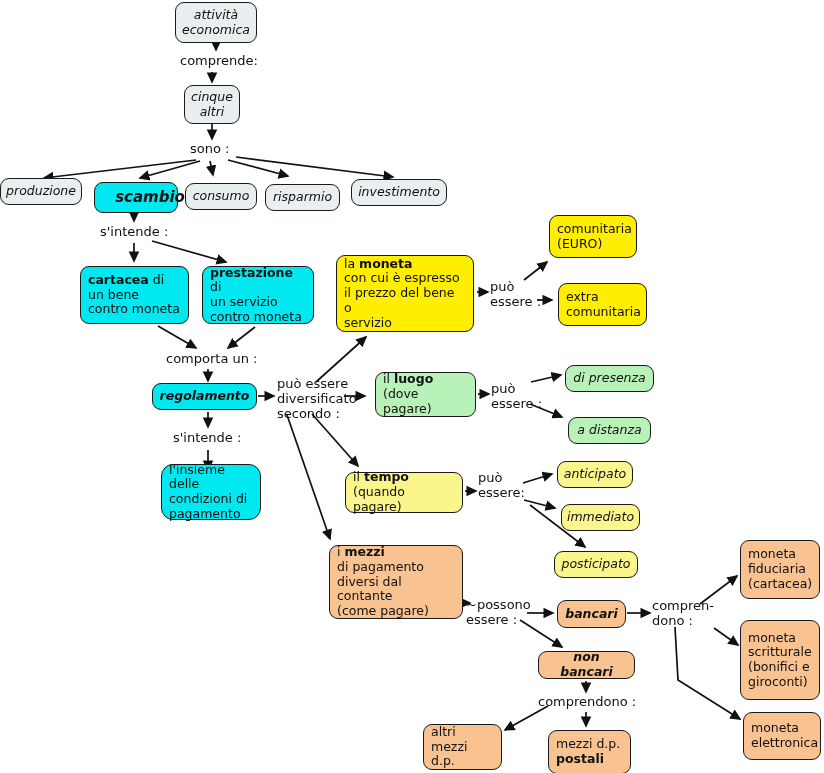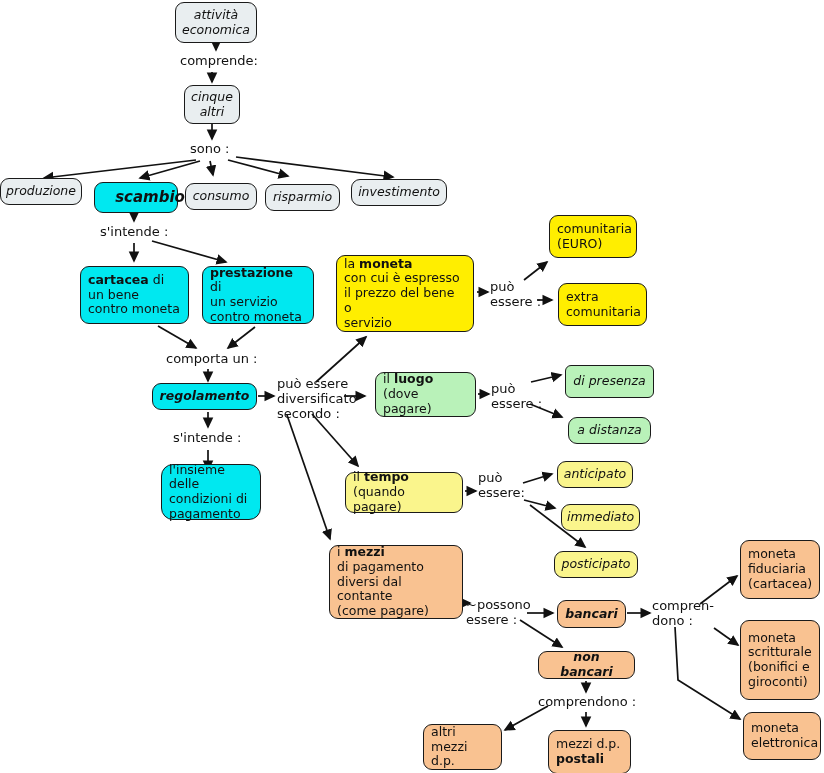--- a/index.html
+++ b/index.html
@@ -219,21 +219,21 @@
   <div class="node yellow" style="left:558px; top:283px; width:89px; height:43px;">
     <span>extra
 comunitaria</span>
   </div>
 
   <div class="node green" style="left:375px; top:372px; width:101px; height:45px;">
     <span><span>il </span><span class="b">luogo</span><span>
 (dove pagare)</span></span>
   </div>
 
-  <div class="node green center" style="left:565px; top:365px; width:89px; height:33px;border-radius:6px;">
+  <div class="node green center" style="left:565px; top:365px; width:89px; height:27px;">
     <span>di presenza</span>
   </div>
 
   <div class="node green center" style="left:568px; top:417px; width:83px; height:27px;">
     <span>a distanza</span>
   </div>
 
   <div class="node lyellow" style="left:345px; top:472px; width:118px; height:41px;">
     <span><span>il </span><span class="b">tempo</span><span>
 (quando pagare)</span></span>

